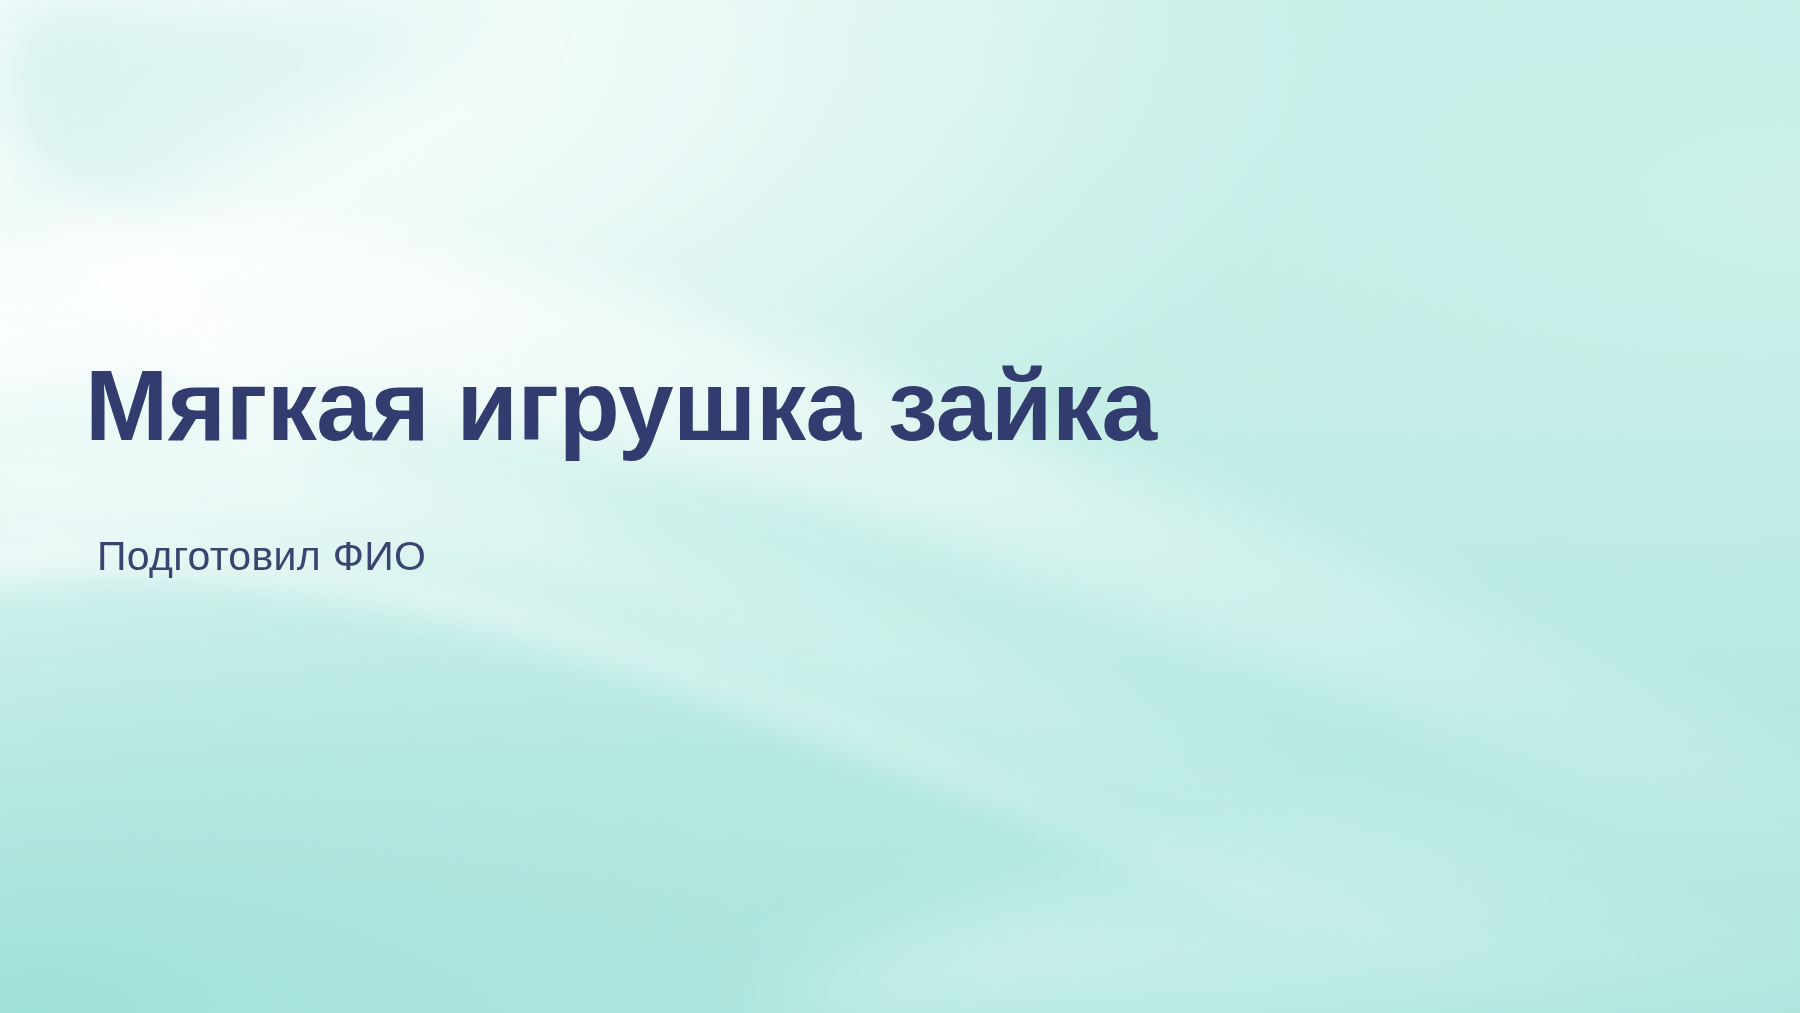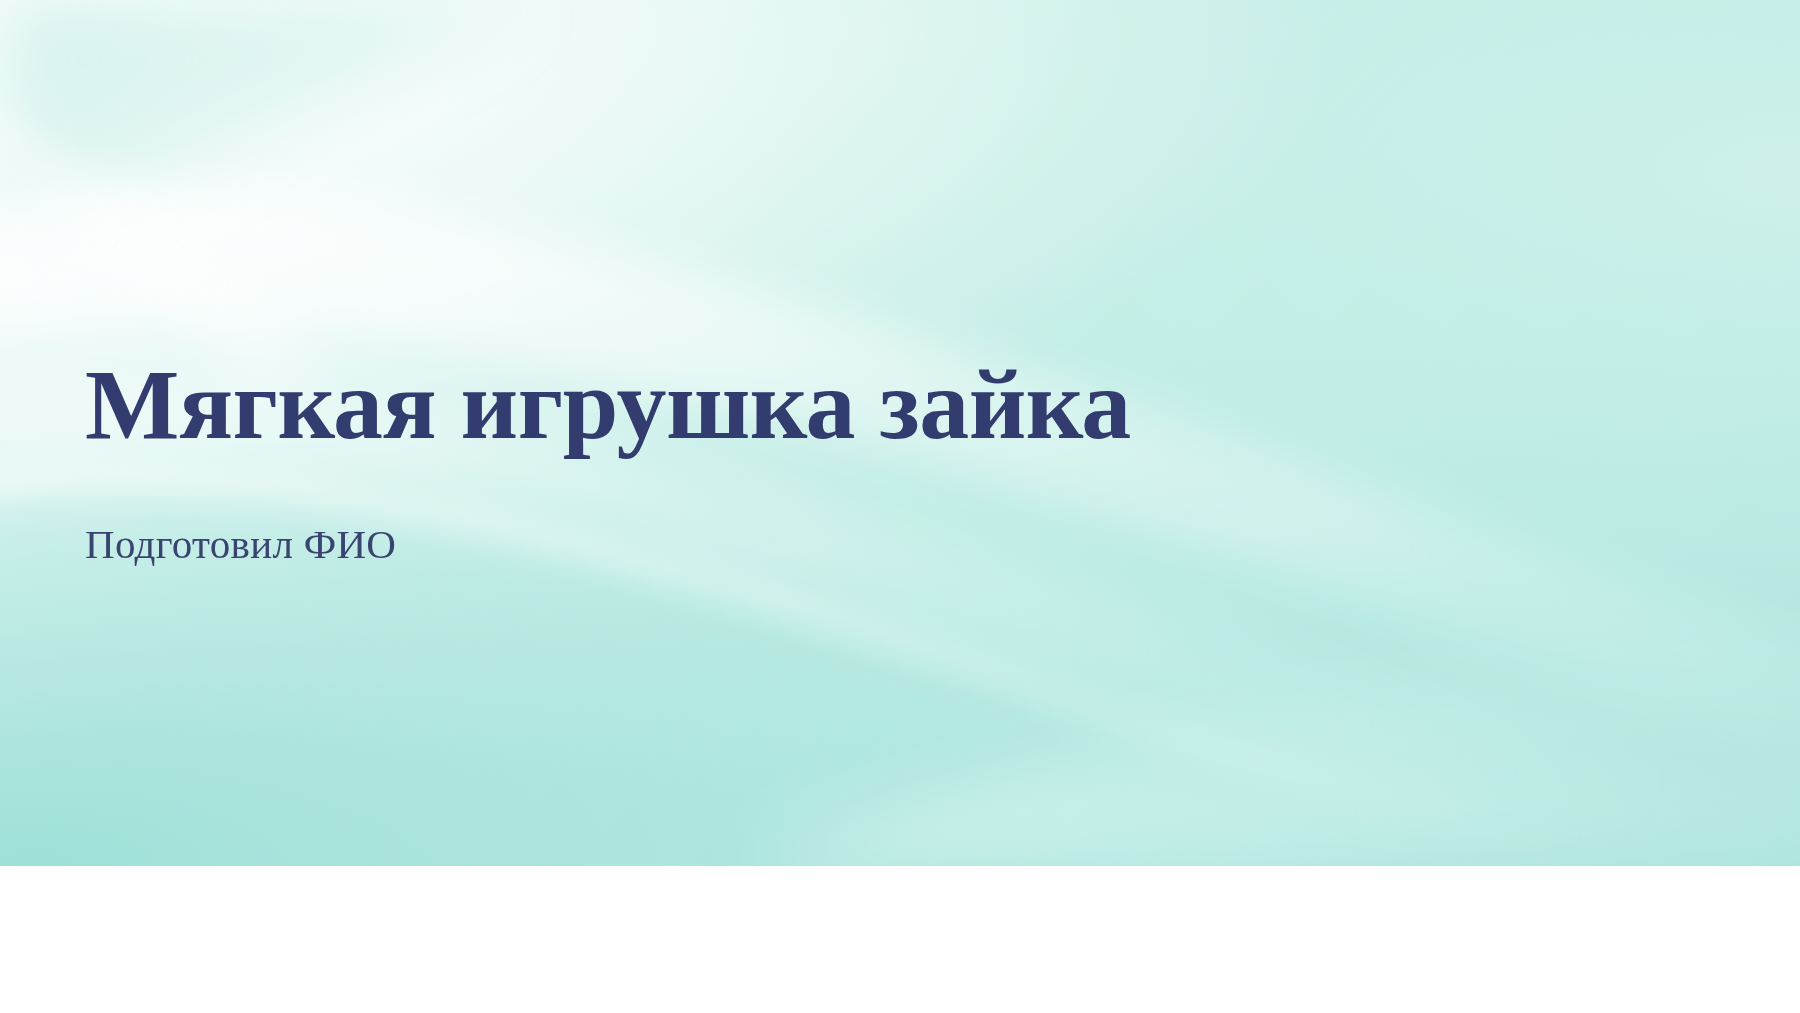--- a/index.html
+++ b/index.html
@@ -5,23 +5,23 @@
 <style>
   html, body {
     margin: 0;
     padding: 0;
     background: #ffffff;
   }
 
   #slide {
     position: relative;
     width: 1800px;
-    height: 866px;
+    height: 1013px;
     overflow: hidden;
-    font-family: Liberation Serif, serif;
+    font-family: Liberation Sans, sans-serif;
     
     background:
       radial-gradient(120% 95% at 8% 6%,  rgba(255,255,255,0.92) 0%, rgba(255,255,255,0.0) 55%),
       radial-gradient(110% 90% at 2% 100%, #9fe0d8 0%, rgba(159,224,216,0.0) 62%),
       radial-gradient(120% 110% at 100% 20%, #cdf0ea 0%, rgba(205,240,234,0.0) 70%),
       linear-gradient(135deg, #edfbf8 0%, #d8f4ef 26%, #bdecE4 52%, #ade7df 74%, #a6e3db 100%);
   }
 
   
   .wave-layer {
@@ -44,21 +44,21 @@
     margin: 0;
     font-size: 100px;
     line-height: 1.06;
     font-weight: 800;
     letter-spacing: -0.5px;
     color: #333c6e;
     white-space: nowrap;
   }
 
   .subtitle {
-    margin: 0;
+    margin: 12px;
     padding-top: 62px;
     font-size: 41px;
     line-height: 1.2;
     font-weight: 400;
     letter-spacing: 0.3px;
     color: #3a4470;
   }
 </style>
 </head>
 <body>

